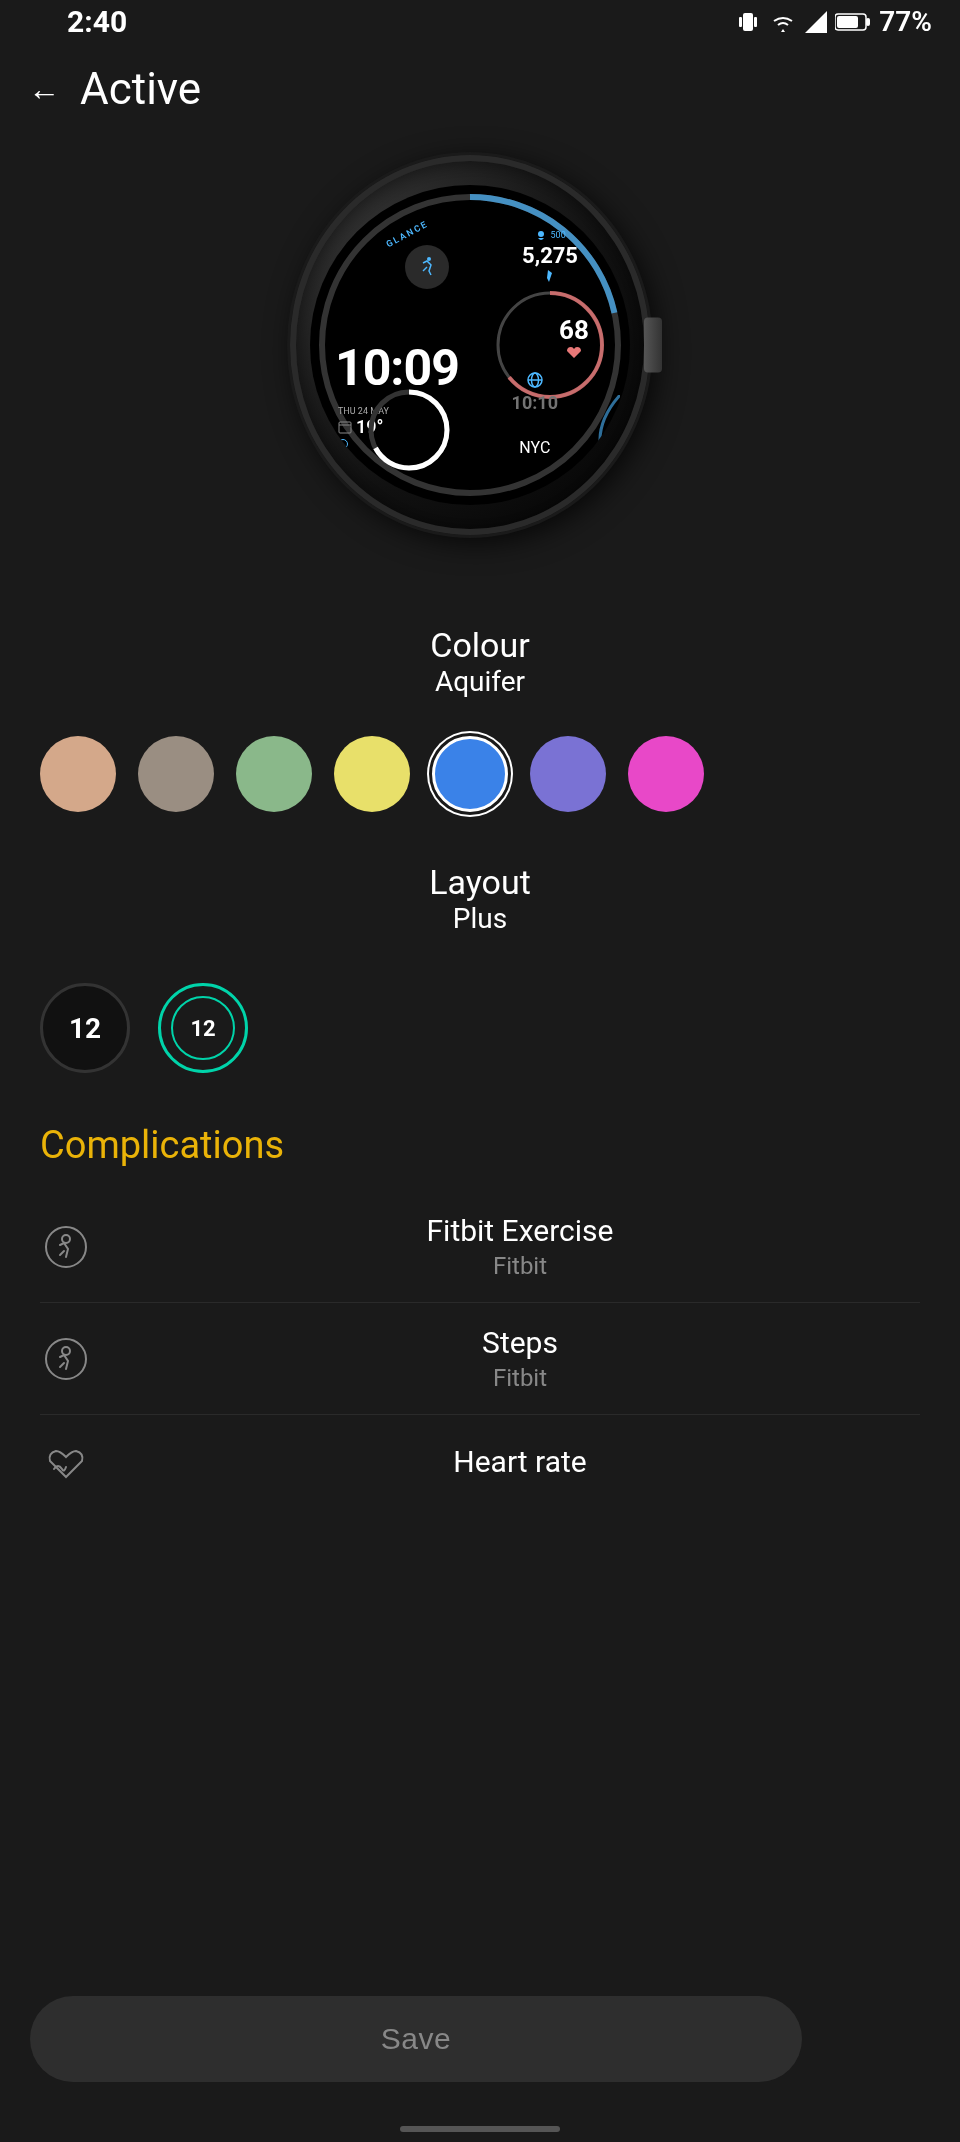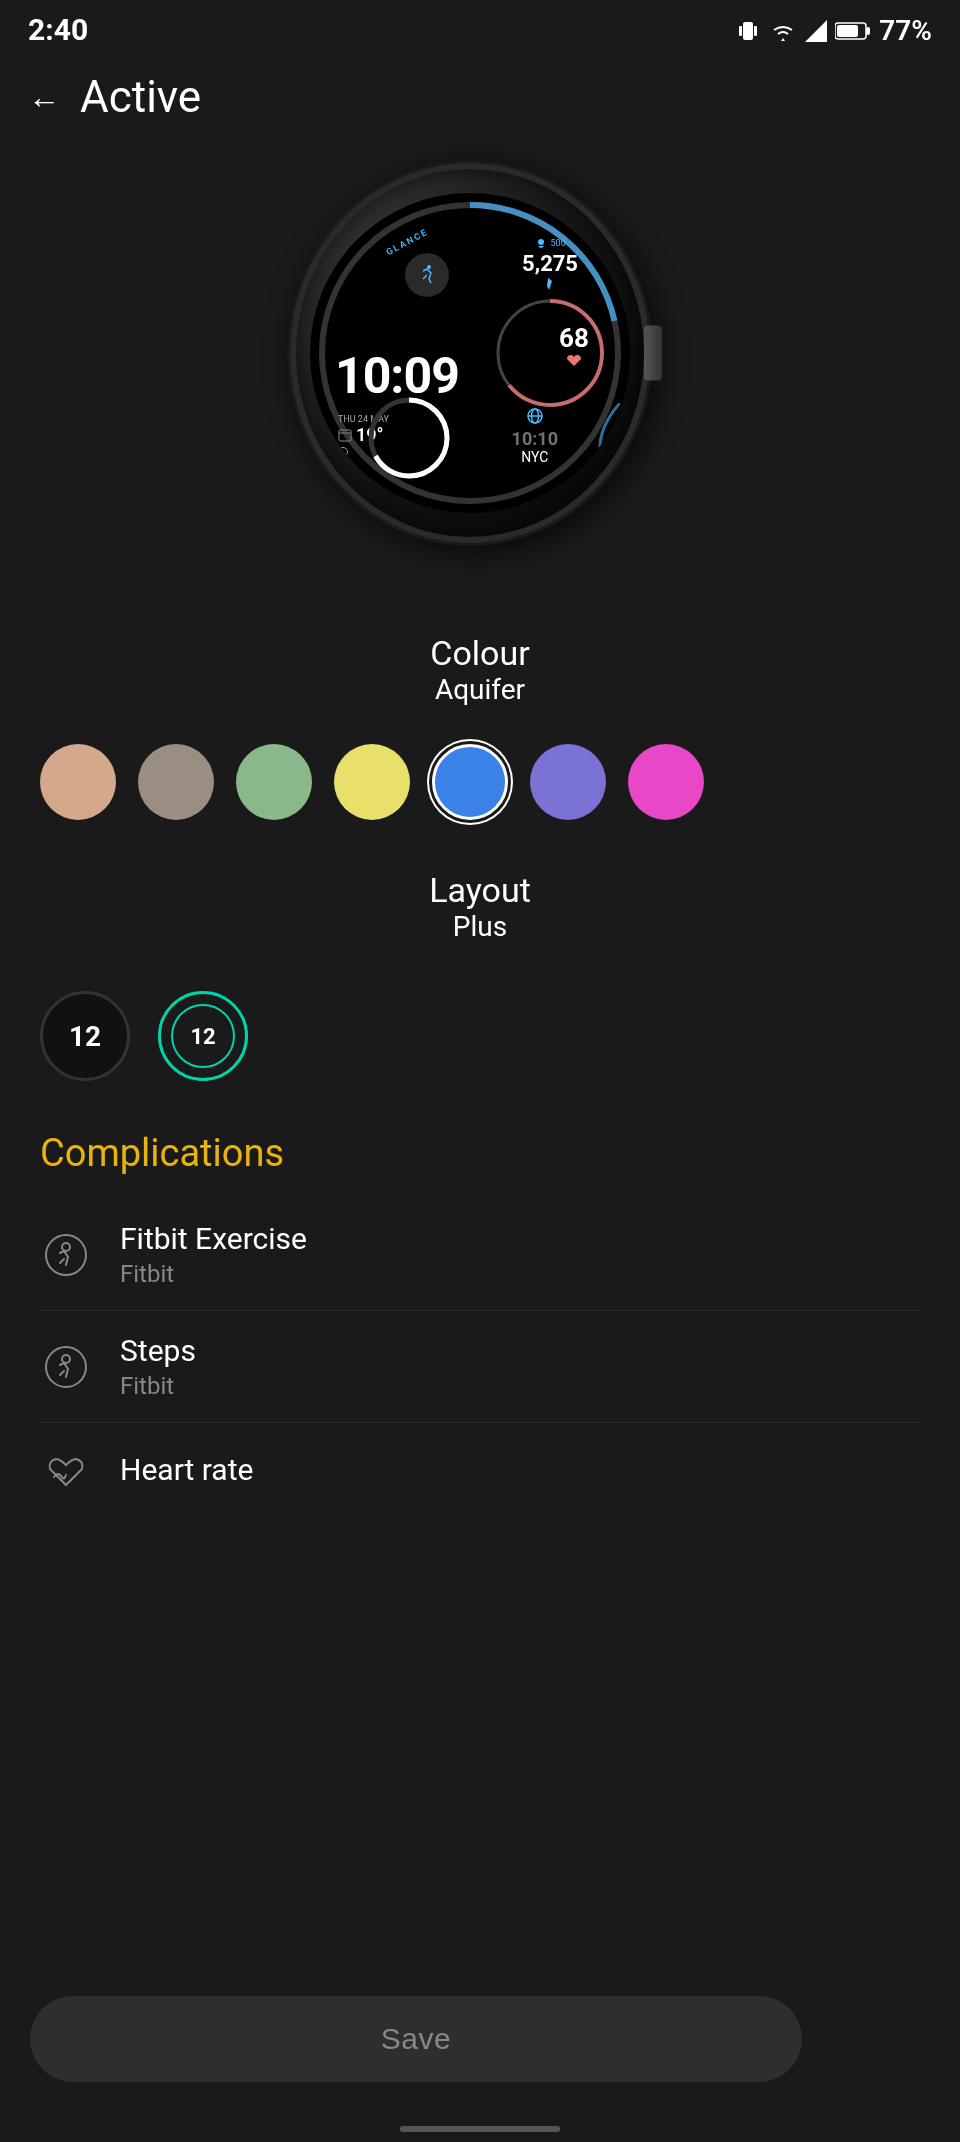--- a/index.html
+++ b/index.html
@@ -12,24 +12,25 @@
       width: 960px;
       min-height: 2142px;
       position: relative;
       overflow-x: hidden;
     }
 
     
     .status-bar {
       display: flex;
       justify-content: space-between;
-      align-items: flex-end;
-      padding: 12px 28px 8px;
+      align-items: center;
+      padding: 4px 28px 8px;
       font-size: 28px;
       font-weight: 600;
+      margin-left: 39px;
     }
 
     .status-left {
       font-size: 30px;
       font-weight: 700;
     }
 
     .status-right {
       display: flex;
       align-items: center;
@@ -253,20 +254,21 @@
       justify-content: center;
     }
 
     .complication-icon svg {
       width: 44px;
       height: 44px;
     }
 
     .complication-text {
       flex: 1;
+      text-align: center;
     }
 
     .complication-name {
       font-size: 30px;
       font-weight: 400;
       color: #ffffff;
       margin-bottom: 4px;
     }
 
     .complication-subtitle {
@@ -416,21 +418,21 @@
             </div>
           </div>
 
           <div style="position:absolute;bottom:48px;right:72px;text-align:center;">
             <svg width="16" height="16" viewBox="0 0 16 16" fill="none">
               <circle cx="8" cy="8" r="7" stroke="#4db8ff" stroke-width="1.5"></circle>
               <ellipse cx="8" cy="8" rx="3.5" ry="7" stroke="#4db8ff" stroke-width="1.5"></ellipse>
               <line x1="1" y1="8" x2="15" y2="8" stroke="#4db8ff" stroke-width="1.5"></line>
             </svg>
             <div style="font-size:18px;font-weight:700;color:#737373;">10:10</div>
-            <div style="font-size:14px;color:#fff;">NYC</div>
+            <div style="font-size:16px;color:#fff;margin-top:25px;">NYC</div>
           </div>
 
           <svg style="position:absolute;bottom:30px;left:54px;width:90px;height:90px;" viewBox="0 0 90 90">
             <circle cx="45" cy="45" r="38" fill="none" stroke="#333" stroke-width="5"></circle>
             <circle cx="45" cy="45" r="38" fill="none" stroke="#fff" stroke-width="5" stroke-dasharray="160 239" stroke-dashoffset="0" transform="rotate(-90 45 45)"></circle>
             <text x="45" y="52" text-anchor="middle" fill="white" font-size="18" font-weight="700"></text>
           </svg>
 
           <svg style="position:absolute;bottom:20px;right:10px;width:50px;height:90px;" viewBox="0 0 50 90">
             <path d="M50 0 Q10 45 50 90" stroke="#4db8ff" stroke-width="3" fill="none" opacity="0.6"></path>

